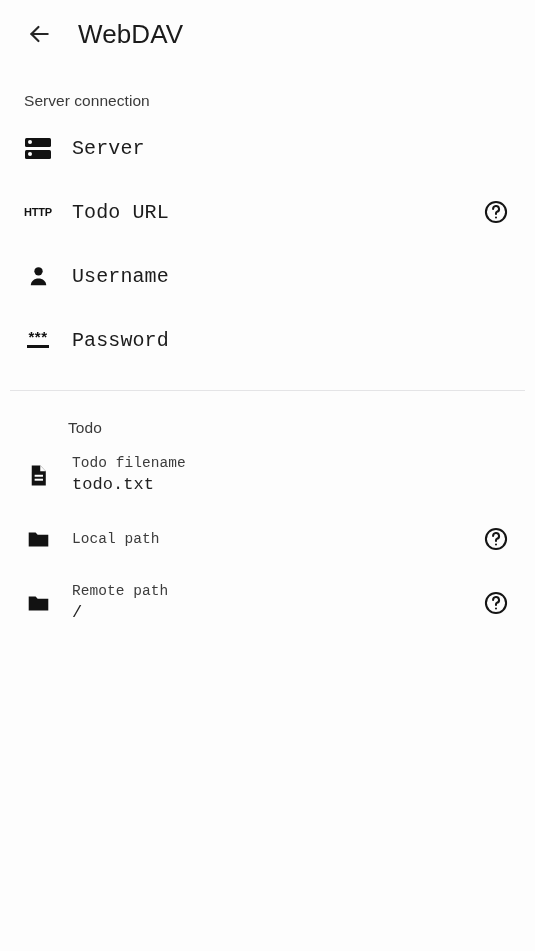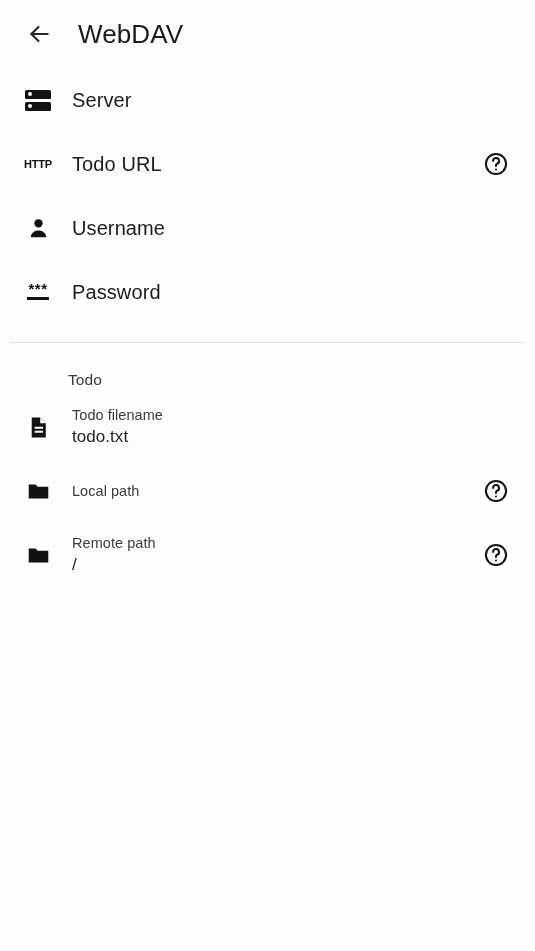--- a/index.html
+++ b/index.html
@@ -75,20 +75,21 @@
     justify-content: center;
     margin-right: 18px;
     color: #121212;
   }
   .li-body {
     flex: 1 1 auto;
     min-width: 0;
     display: flex;
     flex-direction: column;
     justify-content: flex-start;
+    font-family: Liberation Mono, monospace;
   }
   .li-title-lg {
     font-size: 20px;
     color: #1c1c1c;
     line-height: 1.25;
     letter-spacing: 0.1px;
   }
   .li-title-sm {
     font-size: 14.5px;
     color: #3c3c3c;
@@ -214,20 +215,21 @@
       <span>
         <svg width="26" height="26" viewBox="0 0 24 24" fill="none" stroke="#262626" stroke-width="2" stroke-linecap="round" stroke-linejoin="round">
           <line x1="20" y1="12" x2="5" y2="12"></line>
           <polyline points="11.5 18.5 5 12 11.5 5.5"></polyline>
         </svg>
       </span>
     </div>
     <div class="appbar-title">WebDAV</div>
   </div>
 
+  <div class="section-header">Server connection</div>
 
   <div class="list">
 
     <div class="list-item">
       <div class="li-icon">
         <div class="icon-server">
           <div class="bar"></div>
           <div class="bar"></div>
         </div>
       </div>

